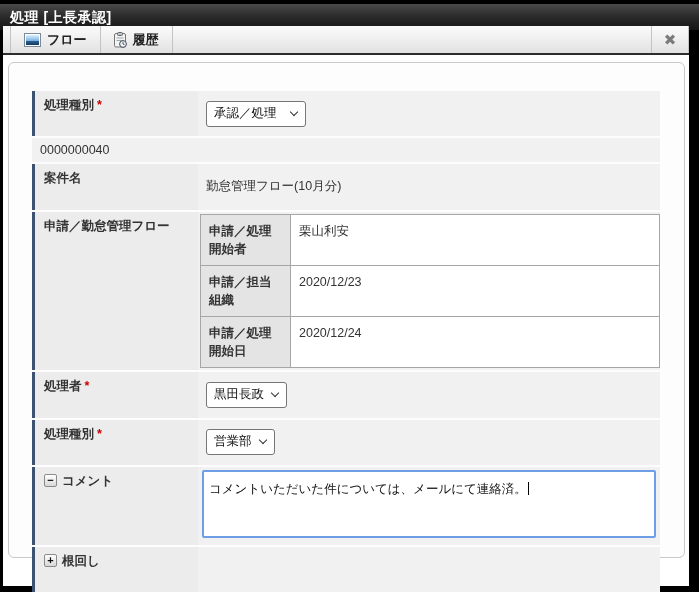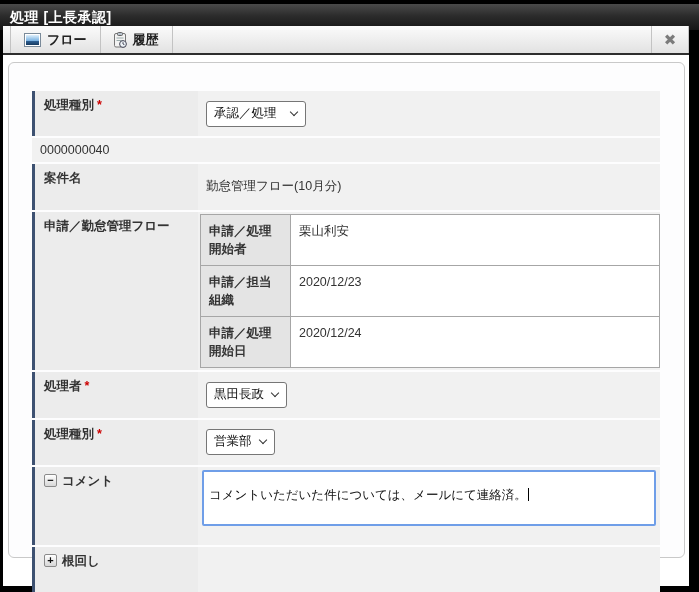--- a/index.html
+++ b/index.html
@@ -87,23 +87,23 @@
     width:13px; height:13px; margin:0 5px 0 0; flex-shrink:0;
     border:1px solid #8a8a8a; border-radius:2px;
     background:linear-gradient(180deg,#ffffff,#d7d7d7);
     display:inline-flex; align-items:center; justify-content:center;
     font-size:11px; font-weight:bold; color:#111; line-height:1;
     margin-top:1px;
   }
   
   .comment-value { align-items:flex-start; padding:3px 4px; }
   .textarea {
-    width:100%; height:56px; background:#fff;
+    width:100%; height:68px; background:#fff;
     border:2px solid #6f9ee8; border-radius:2px;
-    padding:14px 5px; font-size:12.5px; line-height:1.5; color:#111;
+    padding:8px 5px; font-size:12.5px; line-height:1.5; color:#111;
     overflow:hidden;
   }
   .caret {
     display:inline-block; width:1px; height:13px; background:#000;
     vertical-align:-2px; margin-left:1px;
   }
   .tall-label { min-height:142px; }
   .comment-row .flabel { min-height:78px; }
   .nemawashi-row .flabel { min-height:30px; }
   .nemawashi-row .fvalue { background:#f1f1f1; }

